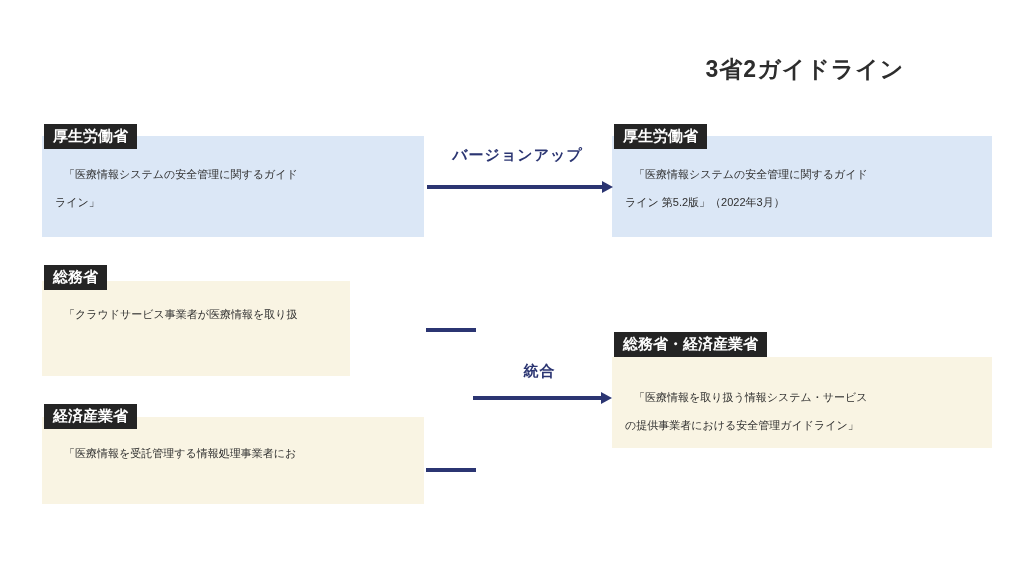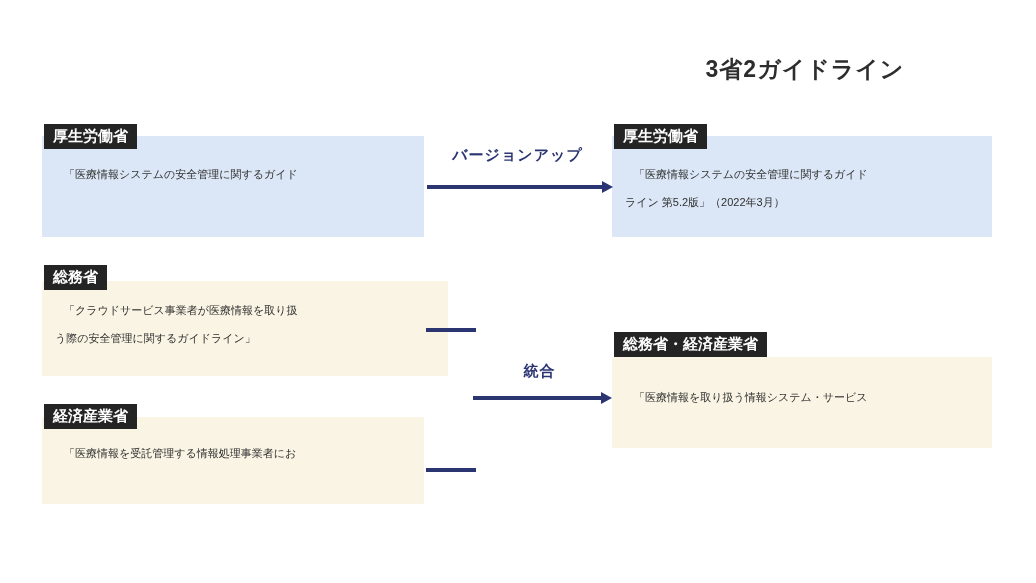--- a/index.html
+++ b/index.html
@@ -61,23 +61,23 @@
   }
   .gbox .btext .line.first{ text-indent:9px; }
 
   .box-blue{ background:var(--blue-box); }
   .box-cream{ background:var(--cream-box); }
 
   .box-mhlw-old{ left:42px; top:136px; width:382px; height:101px; }
   .box-mhlw-old .ministry{ top:-12px; }
   .box-mhlw-new{ left:612px; top:136px; width:380px; height:101px; }
   .box-mhlw-new .ministry{ top:-12px; }
-  .box-mic-old{ left:42px; top:281px; width:406px; height:95px; }
+  .box-mic-old{ left:42px; top:281px; width:308px; height:95px; }
   .box-mic-old .ministry{ top:-16px; }
-  .box-mic-old .btext{ padding-top:8px;margin-top:7px; }
+  .box-mic-old .btext{ padding-top:19px; }
   .box-meti-old{ left:42px; top:417px; width:382px; height:87px; }
   .box-meti-old .ministry{ top:-13px; }
   .box-meti-old .btext{ padding-top:22px; }
   .box-micmeti-new{ left:612px; top:357px; width:380px; height:91px; }
   .box-micmeti-new .ministry{ top:-25px; }
   .box-micmeti-new .btext{ padding-top:26px; }
 
   .aline{
     position:absolute;
     background:var(--arrow);
@@ -115,50 +115,51 @@
 <body>
 
 <div class="canvas">
 
   <div class="col-title right">3省2ガイドライン</div>
 
   <div class="gbox box-blue box-mhlw-old">
     <span class="ministry">厚生労働省</span>
     <div class="btext">
       <div class="line first">「医療情報システムの安全管理に関するガイド</div>
+      <div class="line">ライン」</div>
     </div>
   </div>
 
   <div class="gbox box-blue box-mhlw-new">
     <span class="ministry">厚生労働省</span>
     <div class="btext">
       <div class="line first">「医療情報システムの安全管理に関するガイド</div>
       <div class="line">ライン 第5.2版」（2022年3月）</div>
     </div>
   </div>
 
   <div class="gbox box-cream box-mic-old">
     <span class="ministry">総務省</span>
     <div class="btext">
       <div class="line first">「クラウドサービス事業者が医療情報を取り扱</div>
-      <div class="line">う際の安全管理に関するガイドライン」</div>
     </div>
   </div>
 
   <div class="gbox box-cream box-meti-old">
     <span class="ministry">経済産業省</span>
     <div class="btext">
       <div class="line first">「医療情報を受託管理する情報処理事業者にお</div>
     </div>
   </div>
 
   <div class="gbox box-cream box-micmeti-new">
     <span class="ministry">総務省・経済産業省</span>
     <div class="btext">
       <div class="line first">「医療情報を取り扱う情報システム・サービス</div>
+      <div class="line">の提供事業者における安全管理ガイドライン」</div>
     </div>
   </div>
 
   <div class="alabel vu-label">バージョンアップ</div>
   <div class="aline vu-line"></div>
   <div class="ahead vu-head"></div>
 
   <div class="aline mg-branch-top"></div>
   <div class="aline mg-branch-bottom"></div>
   <div class="aline vert mg-vert"></div>

